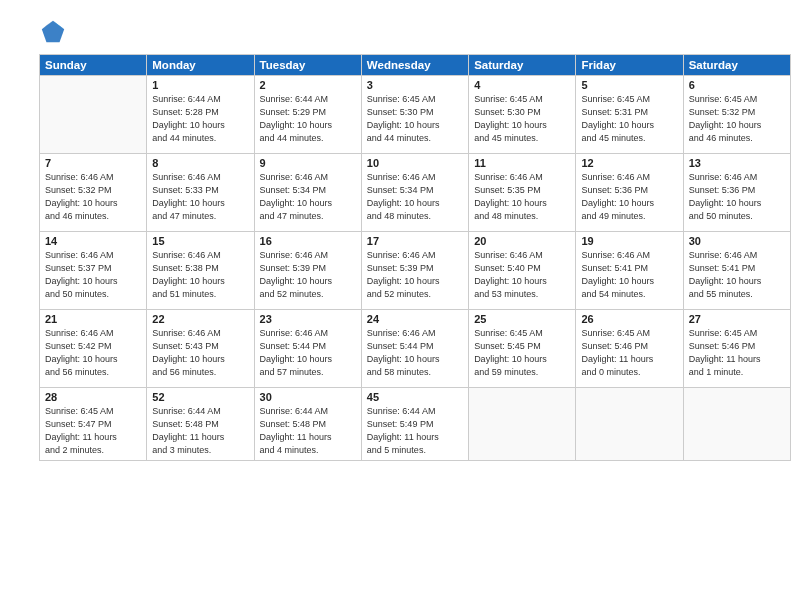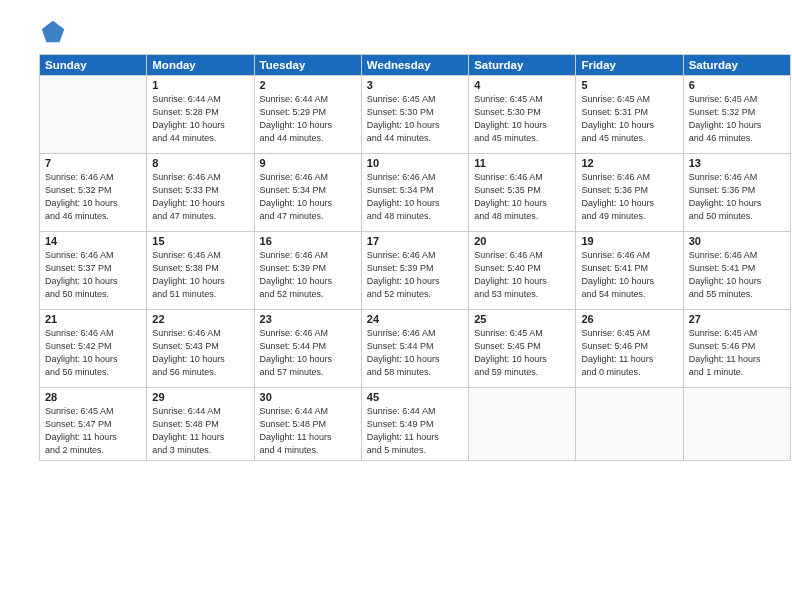--- a/index.html
+++ b/index.html
@@ -252,21 +252,21 @@
             <span class="day-number">27</span>
             <div class="cell-text">Sunrise: 6:45 AM<br>Sunset: 5:46 PM<br>Daylight: 11 hours<br>and 1 minute.</div>
           </td>
         </tr>
         <tr class="last-row">
           <td>
             <span class="day-number">28</span>
             <div class="cell-text">Sunrise: 6:45 AM<br>Sunset: 5:47 PM<br>Daylight: 11 hours<br>and 2 minutes.</div>
           </td>
           <td>
-            <span class="day-number">29</span>
+            <span class="day-number">52</span>
             <div class="cell-text">Sunrise: 6:44 AM<br>Sunset: 5:48 PM<br>Daylight: 11 hours<br>and 3 minutes.</div>
           </td>
           <td>
             <span class="day-number">30</span>
             <div class="cell-text">Sunrise: 6:44 AM<br>Sunset: 5:48 PM<br>Daylight: 11 hours<br>and 4 minutes.</div>
           </td>
           <td>
             <span class="day-number">45</span>
             <div class="cell-text">Sunrise: 6:44 AM<br>Sunset: 5:49 PM<br>Daylight: 11 hours<br>and 5 minutes.</div>
           </td>

